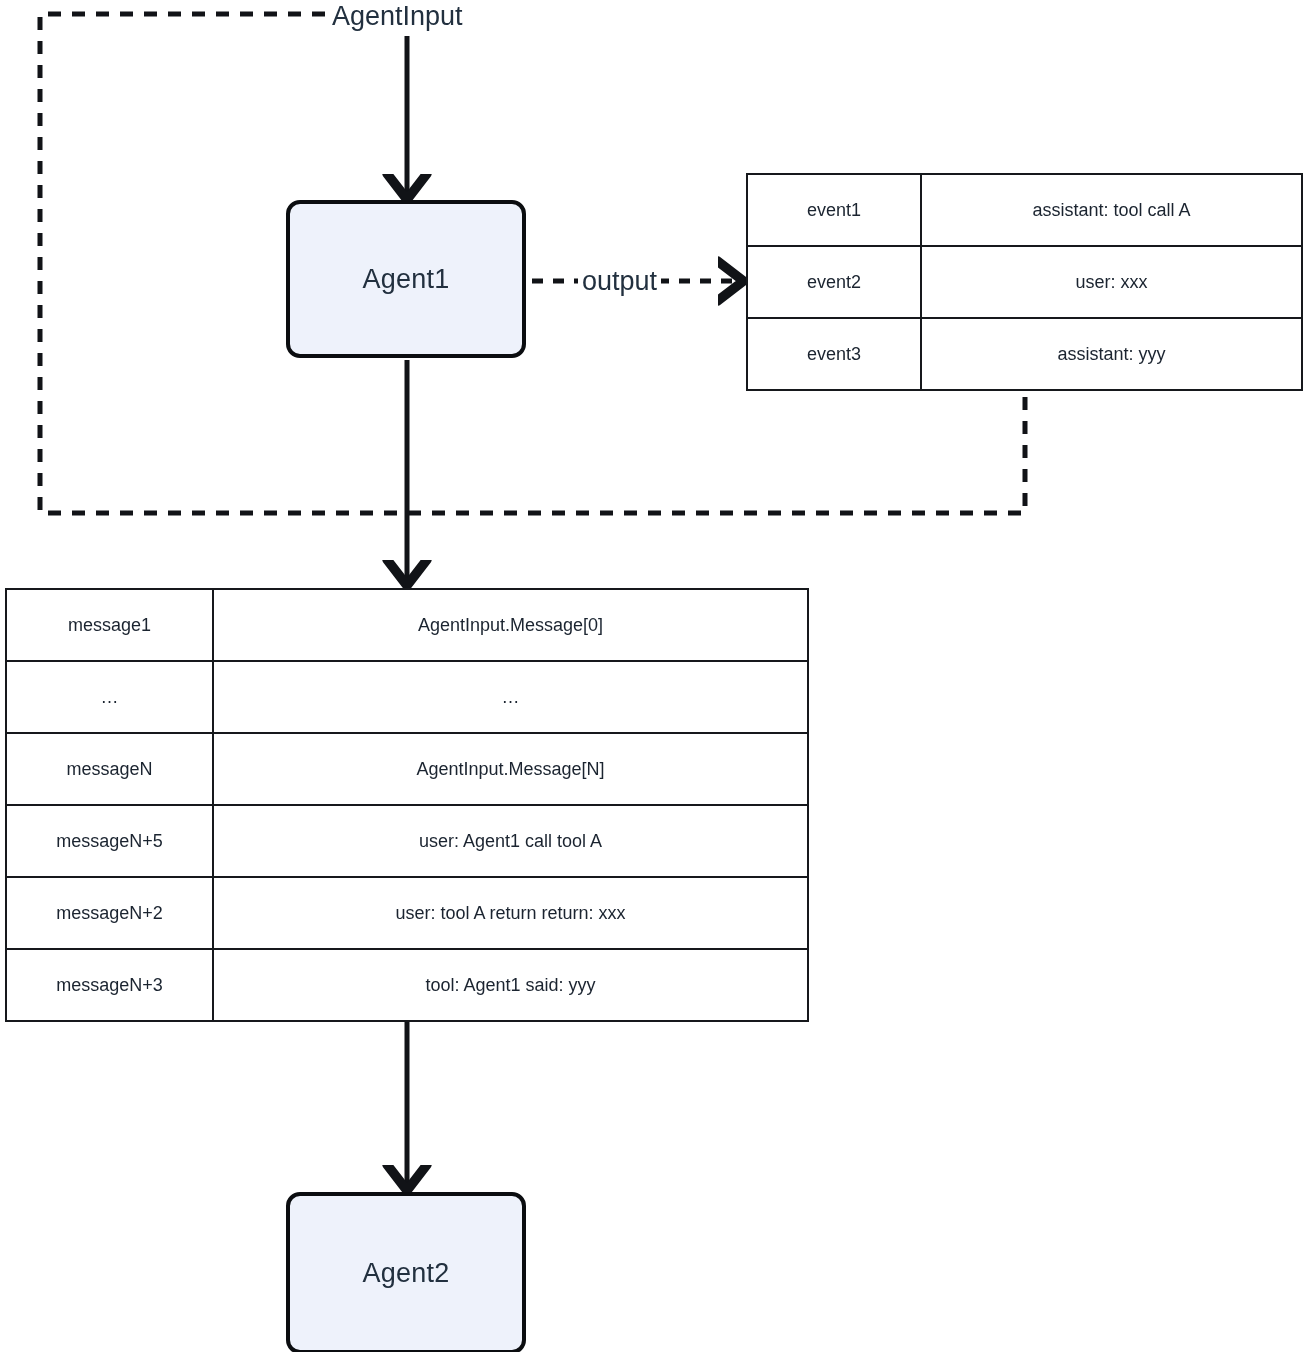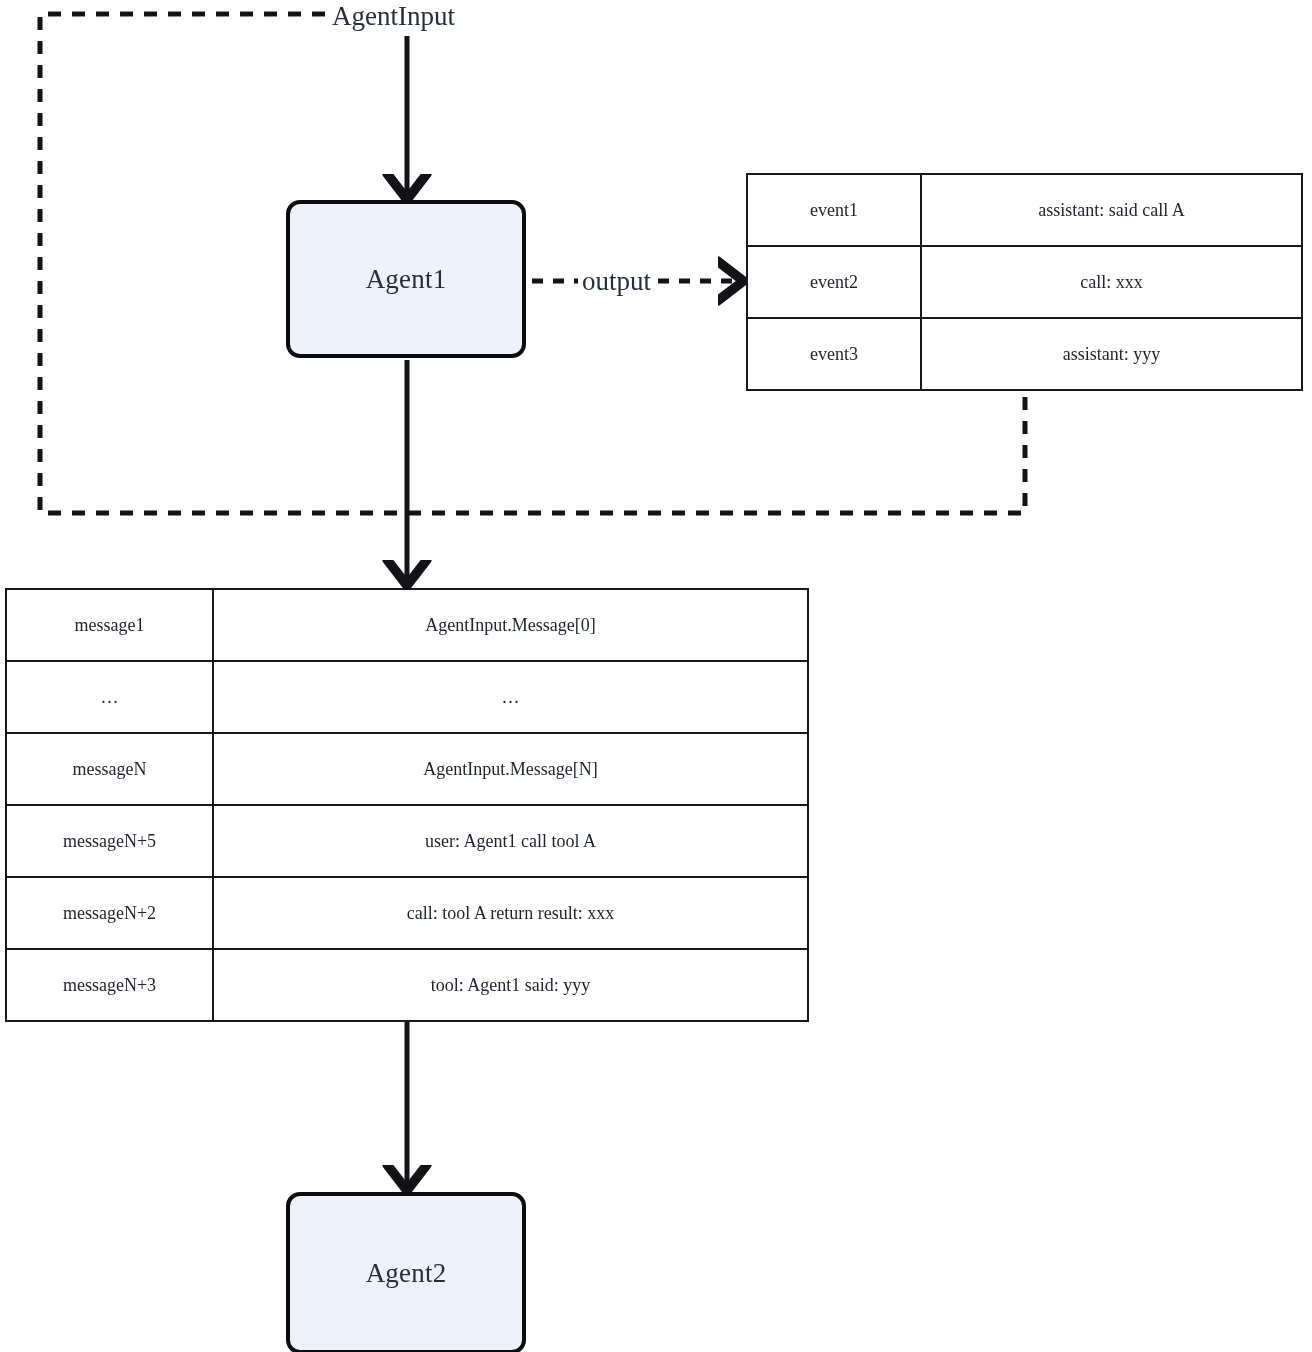--- a/index.html
+++ b/index.html
@@ -14,21 +14,20 @@
     position: relative;
     overflow: hidden;
     font-family: "Liberation Sans", "DejaVu Sans", sans-serif;
     color: #1b2430;
   }
   #diagram-root {
     position: absolute;
     left: 0; top: 0;
     width: 1204px;
     height: 1352px;
-    font-family: Liberation Serif, serif;
   }
   
   #edge-layer {
     position: absolute;
     left: 0; top: 0;
     width: 1312px;
     height: 1352px;
     pointer-events: none;
   }
   
@@ -125,25 +124,25 @@
   </div>
 
   <table class="flow-table" id="events-table">
     <colgroup>
       <col class="key-col">
         <col class="val-col">
     </colgroup>
     <tbody>
         <tr>
           <td>event1</td>
-          <td>assistant: said call A</td>
+          <td>assistant: tool call A</td>
         </tr>
         <tr>
           <td>event2</td>
-          <td>call: xxx</td>
+          <td>user: xxx</td>
         </tr>
         <tr>
           <td>event3</td>
           <td>assistant: yyy</td>
         </tr>
       </tbody>
   </table>
 
   <table class="flow-table" id="messages-table">
     <colgroup>
@@ -162,21 +161,21 @@
         <tr>
           <td>messageN</td>
           <td>AgentInput.Message[N]</td>
         </tr>
         <tr>
           <td>messageN+5</td>
           <td>user: Agent1 call tool A</td>
         </tr>
         <tr>
           <td>messageN+2</td>
-          <td>call: tool A return result: xxx</td>
+          <td>user: tool A return return: xxx</td>
         </tr>
         <tr>
           <td>messageN+3</td>
           <td>tool: Agent1 said: yyy</td>
         </tr>
       </tbody>
   </table>
 
 </div>
 

